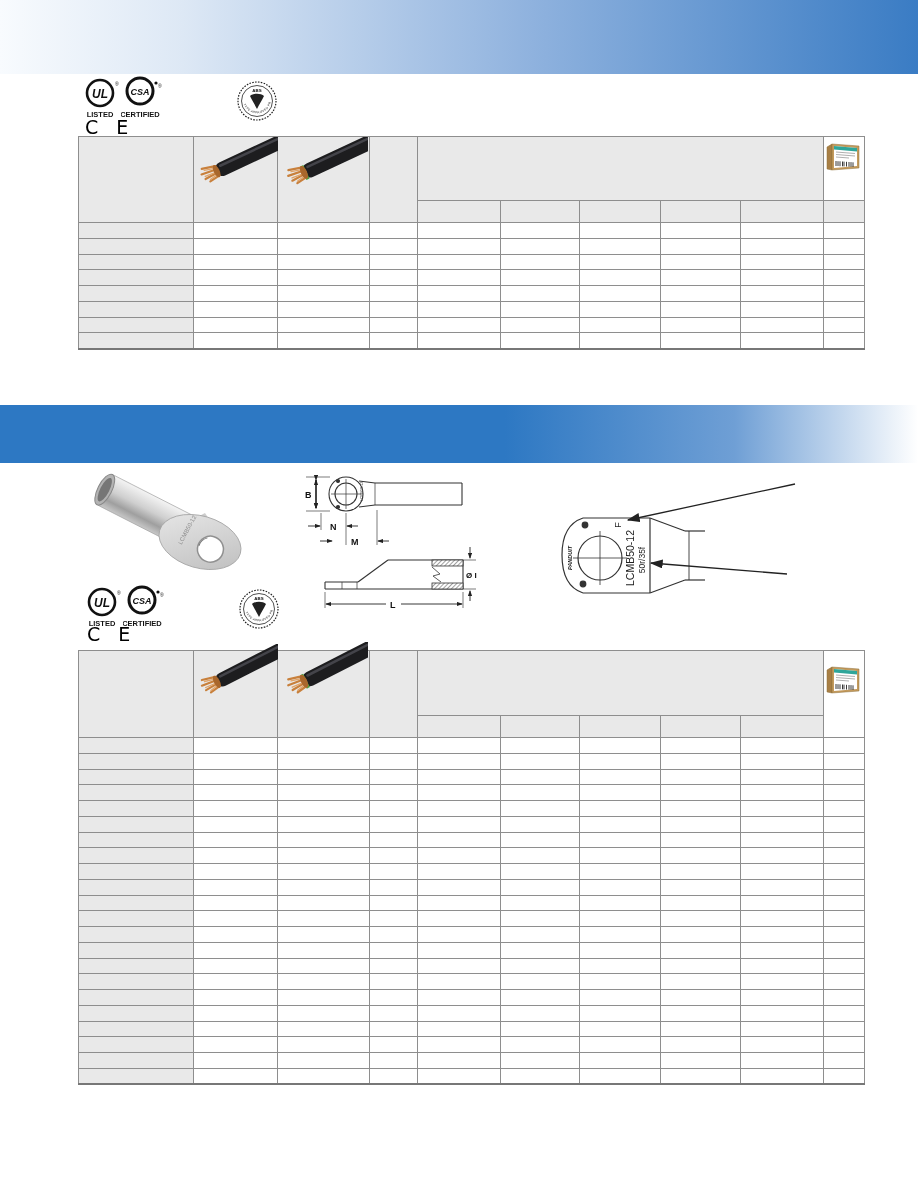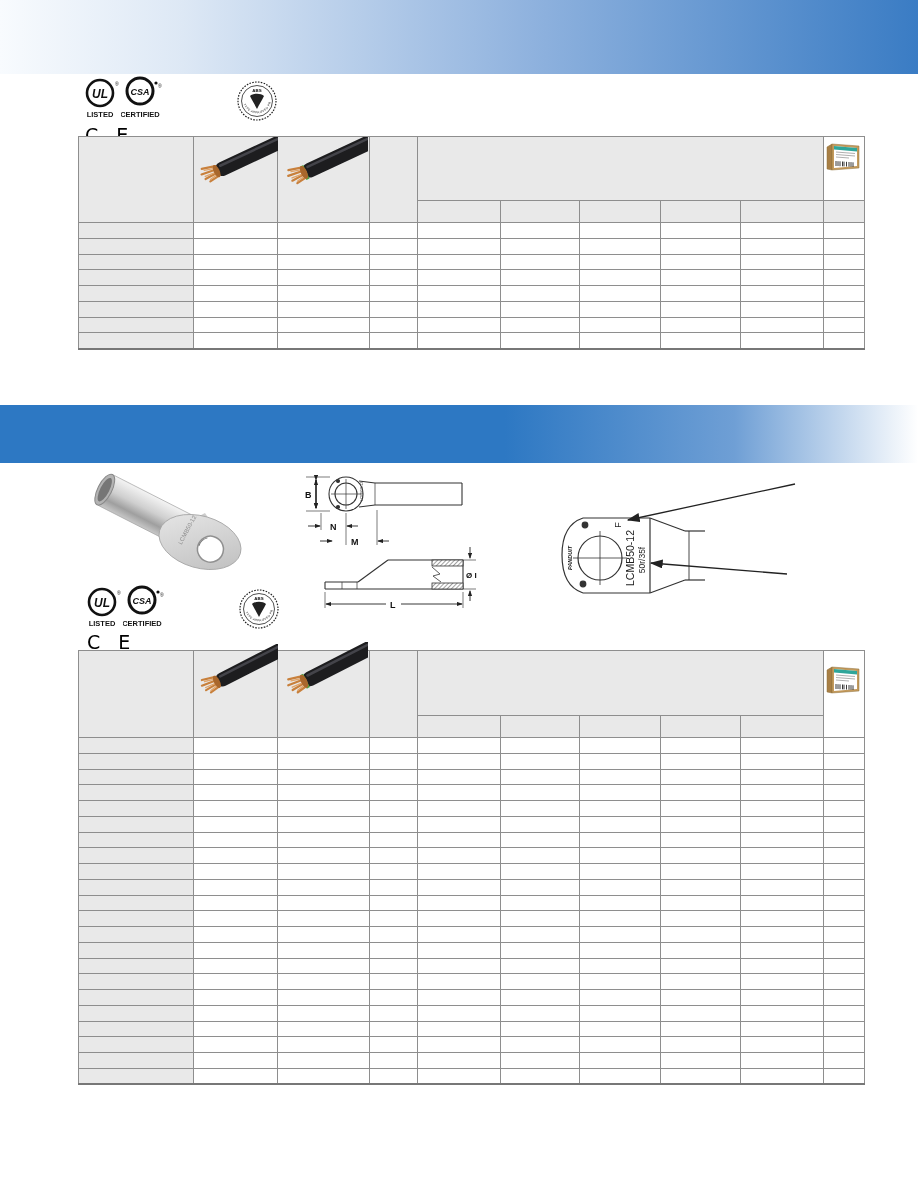--- a/index.html
+++ b/index.html
@@ -26,21 +26,21 @@
   #table2 tr.h1{height:65px;}  #table2 tr.h2{height:22px;}
   .ptable tbody tr{height:15.75px;}
   .cw1{width:115px}.cw2{width:84px}.cw3{width:92px}.cw4{width:48px}
   .cw5{width:83px}.cw6{width:79px}.cw7{width:81px}.cw8{width:80px}
   .cw9{width:83px}.cw10{width:41px}
   .overlay{position:absolute;pointer-events:none;}
 
   
   .certtxt{fill:#111;}
   svg text{font-family:"Liberation Sans",sans-serif;}
-  .ce-text{font-family:"DejaVu Sans",sans-serif;font-size:19px;fill:#1a1a1a;letter-spacing:6px;margin-top:8px;}
+  .ce-text{font-family:"DejaVu Sans",sans-serif;font-size:19px;fill:#1a1a1a;letter-spacing:6px;}
 </style>
 </head>
 <body>
 
 <div id="top-band" class="abs"></div>
 
 <div class="abs" style="left:84px;top:76px;width:200px;height:66px;">
   <svg class="abs" style="left:0;top:2px;" width="36" height="42" viewBox="0 0 36 42">
     <circle cx="16" cy="15" r="13" fill="none" stroke="#111" stroke-width="2.6"></circle>
     <text x="16" y="20" font-size="12" font-weight="bold" font-style="italic" text-anchor="middle" class="certtxt">UL</text>

